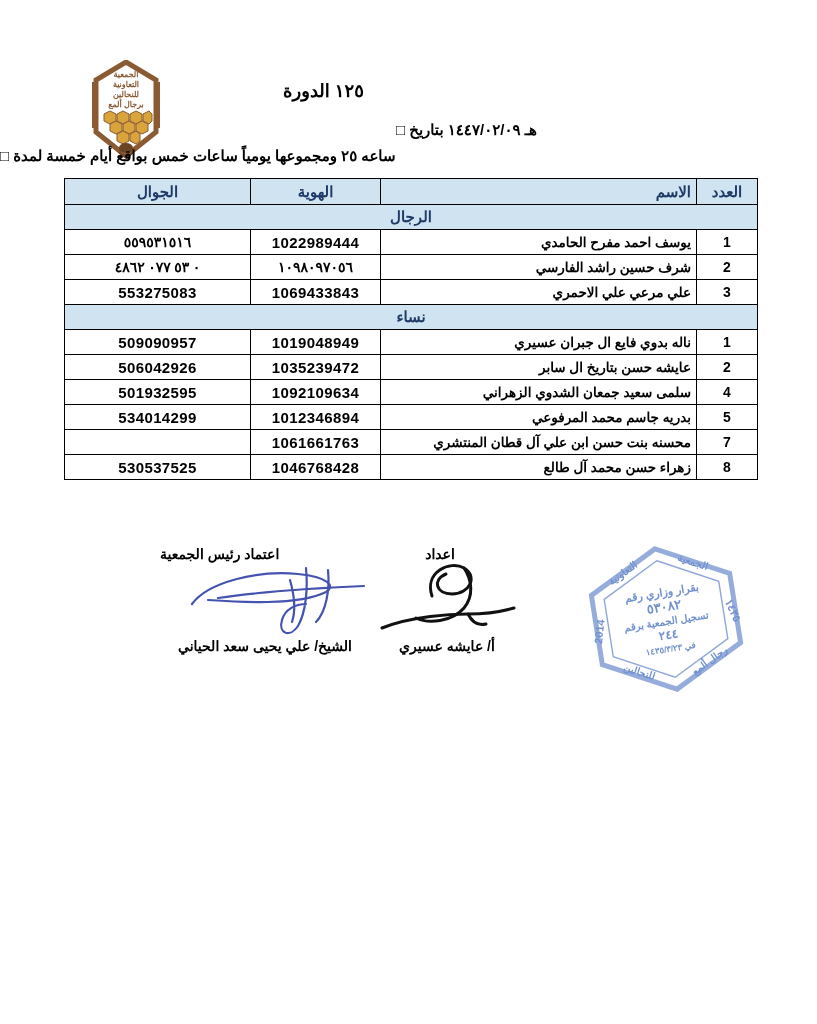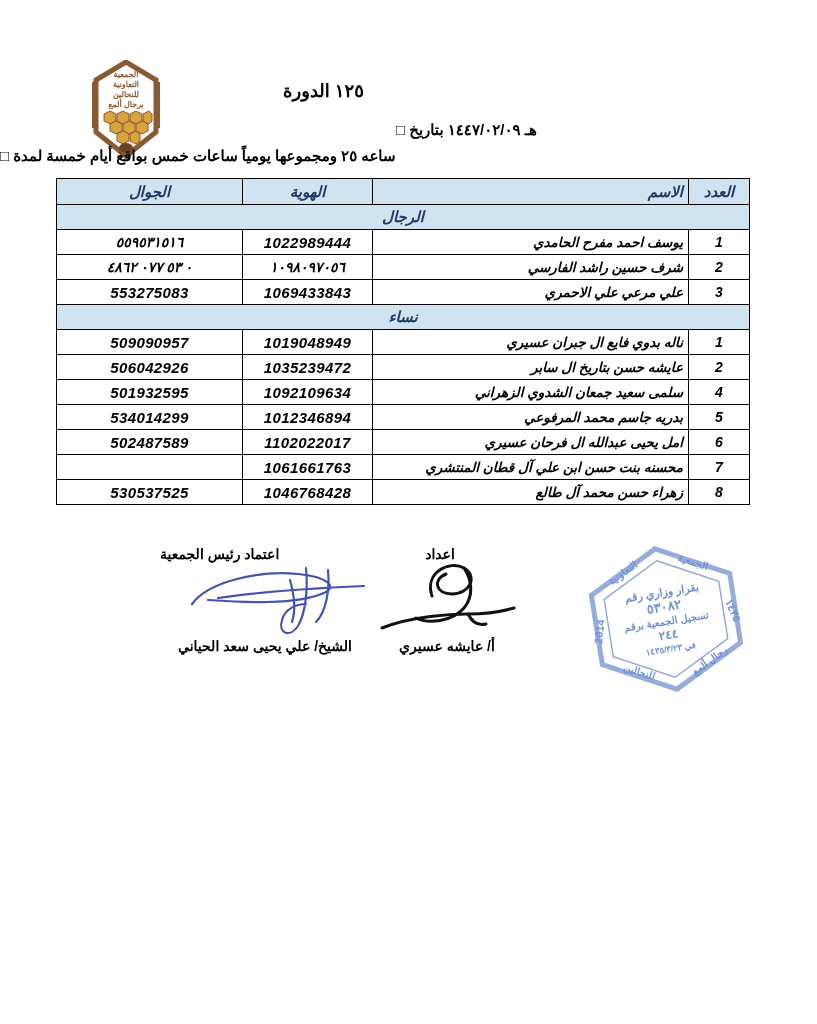--- a/index.html
+++ b/index.html
@@ -8,21 +8,21 @@
     font-family:"Liberation Sans",sans-serif;font-weight:bold;color:#000;
     overflow:hidden;margin:0 auto;
   }
   .abs{position:absolute;}
   
   .logo{left:84px;top:60px;width:84px;height:104px;}
   .title-line{top:80px;left:0;width:647px;text-align:center;font-size:18px;direction:rtl;}
   .date-line{top:121px;left:58px;width:817px;text-align:center;font-size:15px;direction:rtl;}
   .duration-line{top:147px;left:0;width:817px;text-align:left;font-size:15px;direction:rtl;}
   
-  .table-wrap{left:56px;top:178px;width:693px;font-style:italic;}
+  .table-wrap{left:64px;top:178px;width:693px;}
   table{border-collapse:collapse;width:693px;table-layout:fixed;direction:ltr;}
   col.c-mobile{width:186px;}col.c-id{width:130px;}col.c-name{width:316px;}col.c-count{width:61px;}
   td,th{border:1px solid #000;height:24px;overflow:hidden;white-space:nowrap;padding:0;}
   thead th{background:#cfe3f1;color:#1f3a66;font-size:15px;height:25px;text-align:center;}
   thead th.name-h{text-align:right;padding-right:5px;}
   .section-row td{background:#cfe3f1;color:#1f3a66;text-align:center;font-size:15px;height:24px;}
   .cell-num{font-size:15px;text-align:center;letter-spacing:.4px;}
   .arabic-num{font-family:"Liberation Serif",serif;font-size:14px;letter-spacing:2px;}
   .cell-name{font-size:13.5px;text-align:right;padding-right:5px;}
   .cell-count{text-align:center;font-size:14px;}
@@ -127,26 +127,20 @@
             <td class="cell-name" dir="rtl">سلمى سعيد جمعان الشدوي الزهراني</td>
             <td class="cell-count" dir="ltr">4</td>
           </tr>
           <tr>
             <td class="cell-num" dir="ltr">534014299</td>
             <td class="cell-num" dir="ltr">1012346894</td>
             <td class="cell-name" dir="rtl">بدريه جاسم محمد المرفوعي</td>
             <td class="cell-count" dir="ltr">5</td>
           </tr>
           <tr>
-            <td class="cell-num" dir="ltr">502487589</td>
-            <td class="cell-num" dir="ltr">1102022017</td>
-            <td class="cell-name" dir="rtl">امل يحيى عبدالله ال فرحان  عسيري</td>
-            <td class="cell-count" dir="ltr">6</td>
-          </tr>
-          <tr>
             <td class="cell-num" dir="ltr"></td>
             <td class="cell-num" dir="ltr">1061661763</td>
             <td class="cell-name" dir="rtl">محسنه بنت حسن ابن علي آل قطان المنتشري</td>
             <td class="cell-count" dir="ltr">7</td>
           </tr>
           <tr>
             <td class="cell-num" dir="ltr">530537525</td>
             <td class="cell-num" dir="ltr">1046768428</td>
             <td class="cell-name" dir="rtl">زهراء حسن محمد آل طالع</td>
             <td class="cell-count" dir="ltr">8</td>

